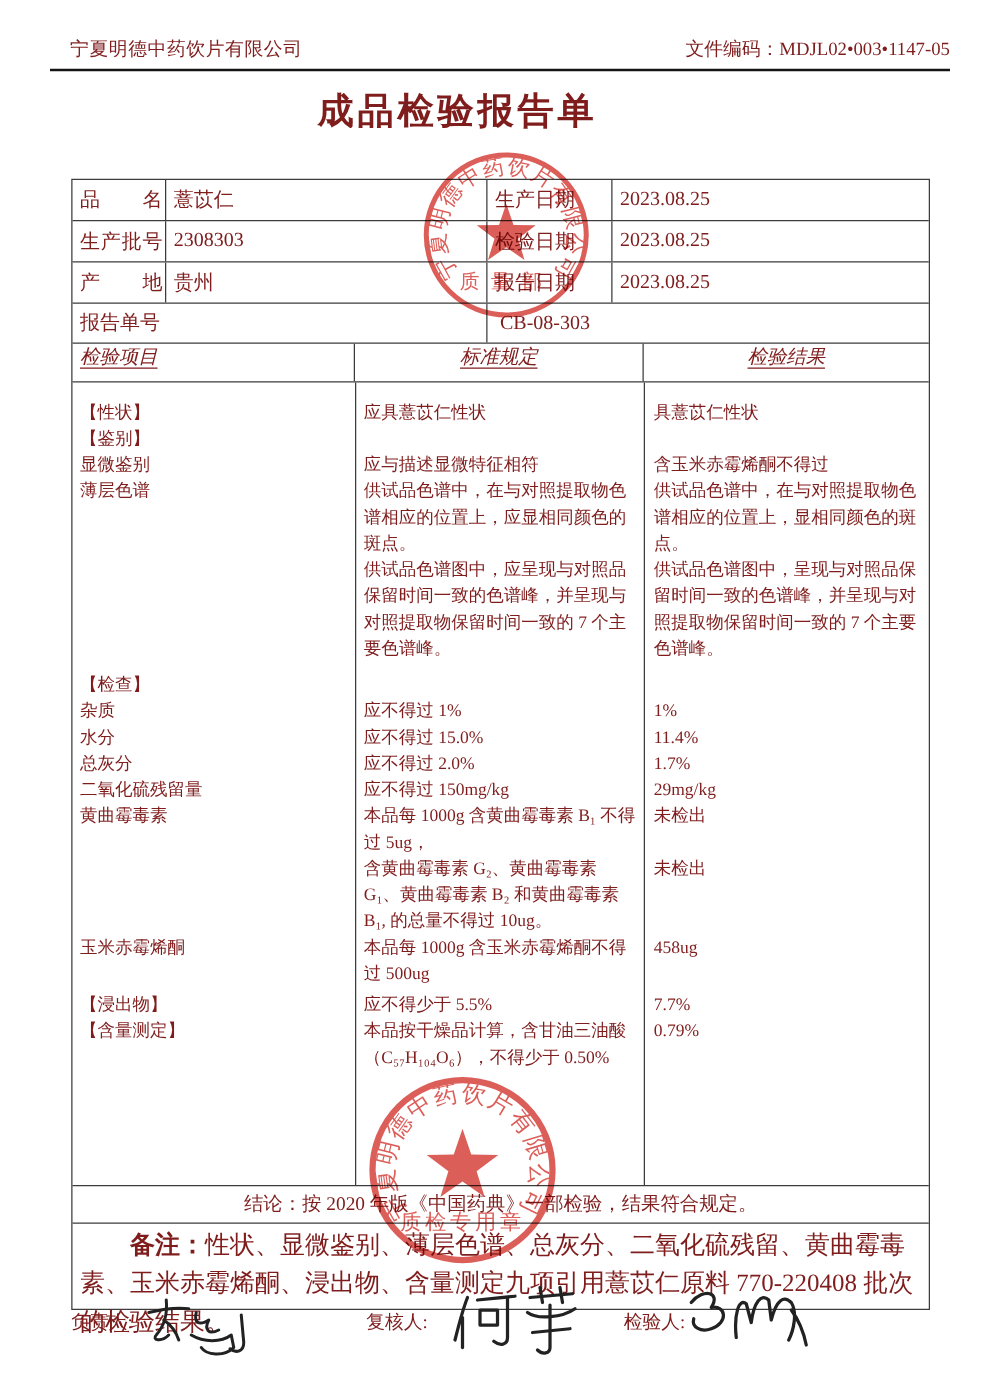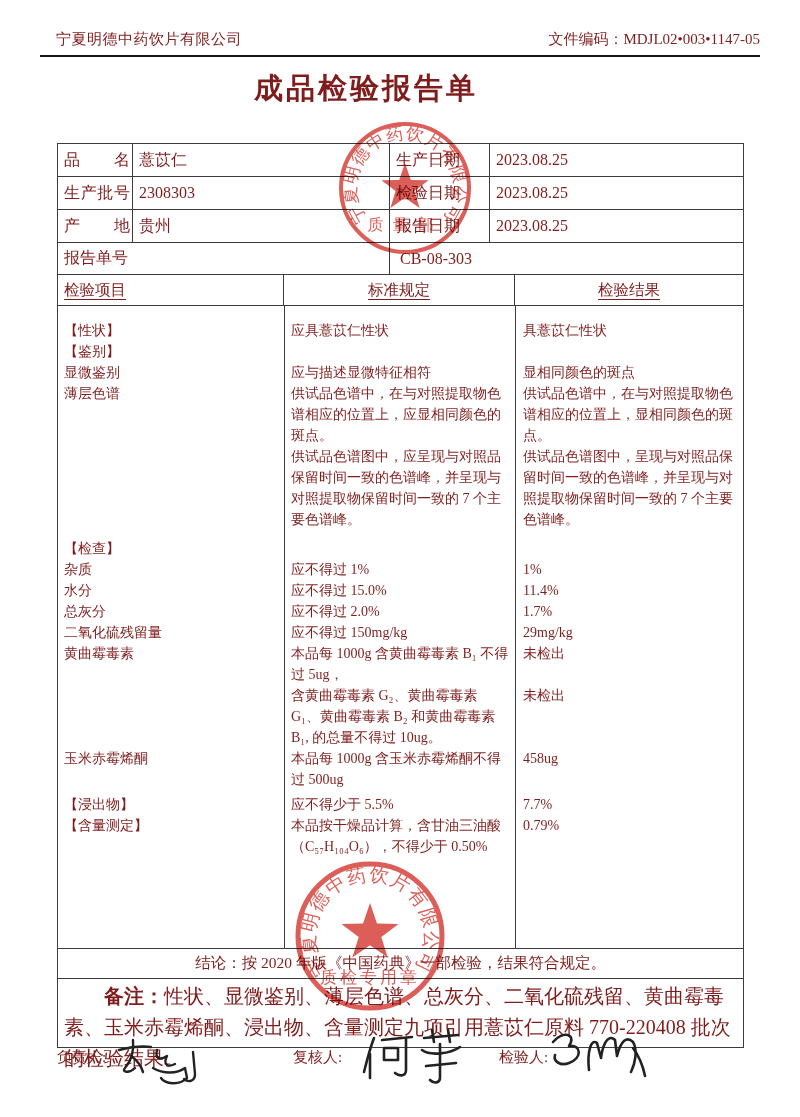--- a/index.html
+++ b/index.html
@@ -22,21 +22,21 @@
     border-bottom:1px solid #3c3c3c;}
   .irow>div{border-right:1px solid #3c3c3c;padding-left:6px;display:flex;align-items:center;box-sizing:border-box;}
   .irow>div:last-child{border-right:none;}
   .rrow{display:grid;grid-template-columns:332px 353px;height:31px;border-bottom:1px solid #3c3c3c;}
   .rrow>div{border-right:1px solid #3c3c3c;padding-left:6px;display:flex;align-items:center;box-sizing:border-box;text-align:center;}
   .rrow>div:last-child{border-right:none;padding-left:10px;}
   .jlabel{display:inline-block;width:66px;text-align:justify;text-align-last:justify;}
   
   .hrow{display:grid;grid-template-columns:226px 231px 228px;height:30px;
     border-bottom:1px solid #3c3c3c;font-size:15.5px;}
-  .hrow>div{border-right:1px solid #3c3c3c;display:flex;align-items:center;box-sizing:border-box;}
+  .hrow>div{border-right:1px solid #3c3c3c;display:flex;align-items:flex-start;box-sizing:border-box;font-style:italic;}
   .hrow>div:last-child{border-right:none;}
   .hrow .h1{padding-left:6px;}
   .hrow .h2,.hrow .h3{justify-content:center;}
   .hrow span{text-decoration:underline;text-underline-offset:4px;}
   
   .tbody{position:relative;height:643px;border-bottom:1px solid #3c3c3c;
     box-sizing:border-box;padding-top:14px;font-size:14px;line-height:21px;}
   .vline{position:absolute;top:0;bottom:0;width:1px;background:#3c3c3c;}
   .vl1{left:226px;} .vl2{left:457px;}
   .entry{display:grid;grid-template-columns:226px 231px 228px;}
@@ -127,21 +127,21 @@
           <div class="c3">具薏苡仁性状</div>
         </div>
       <div class="entry">
           <div class="c1">【鉴别】</div>
           <div class="c2"></div>
           <div class="c3"></div>
         </div>
       <div class="entry">
           <div class="c1">显微鉴别</div>
           <div class="c2">应与描述显微特征相符</div>
-          <div class="c3">显相同颜色的斑点</div>
+          <div class="c3">含玉米赤霉烯酮不得过</div>
         </div>
       <div class="entry">
           <div class="c1">薄层色谱</div>
           <div class="c2">供试品色谱中，在与对照提取物色谱相应的位置上，应显相同颜色的斑点。</div>
           <div class="c3">供试品色谱中，在与对照提取物色谱相应的位置上，显相同颜色的斑点。</div>
         </div>
       <div class="entry">
           <div class="c1"></div>
           <div class="c2">供试品色谱图中，应呈现与对照品保留时间一致的色谱峰，并呈现与对照提取物保留时间一致的 7 个主要色谱峰。</div>
           <div class="c3">供试品色谱图中，呈现与对照品保留时间一致的色谱峰，并呈现与对照提取物保留时间一致的 7 个主要色谱峰。</div>

